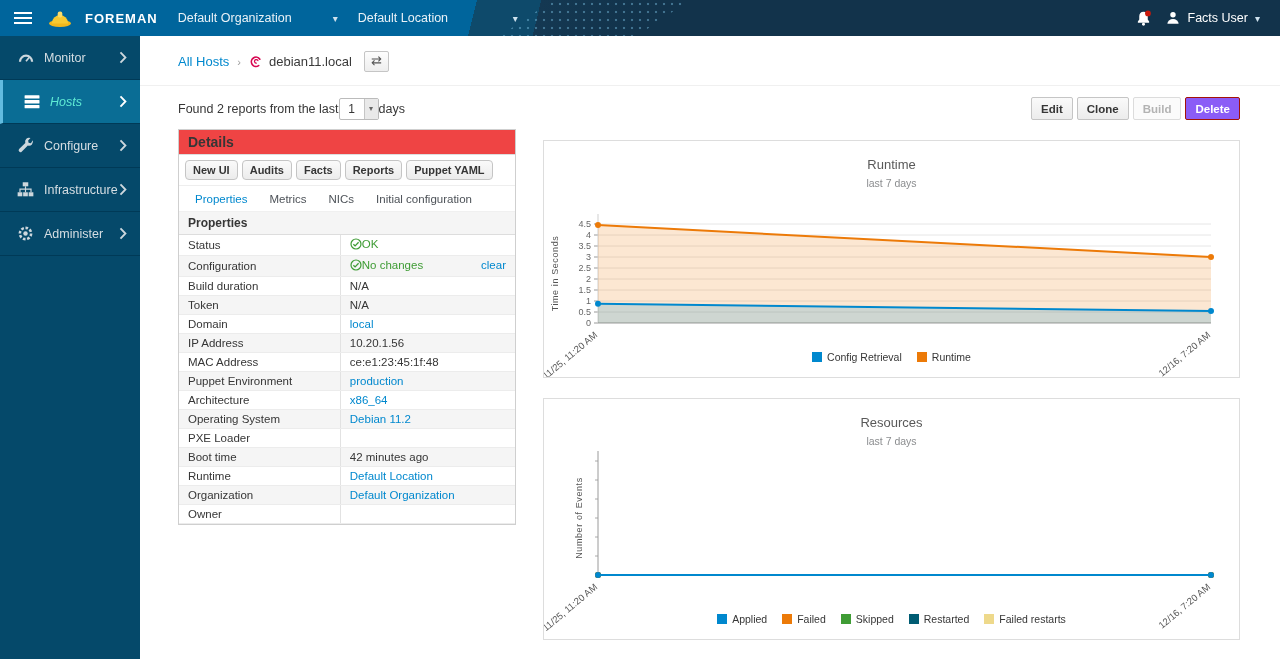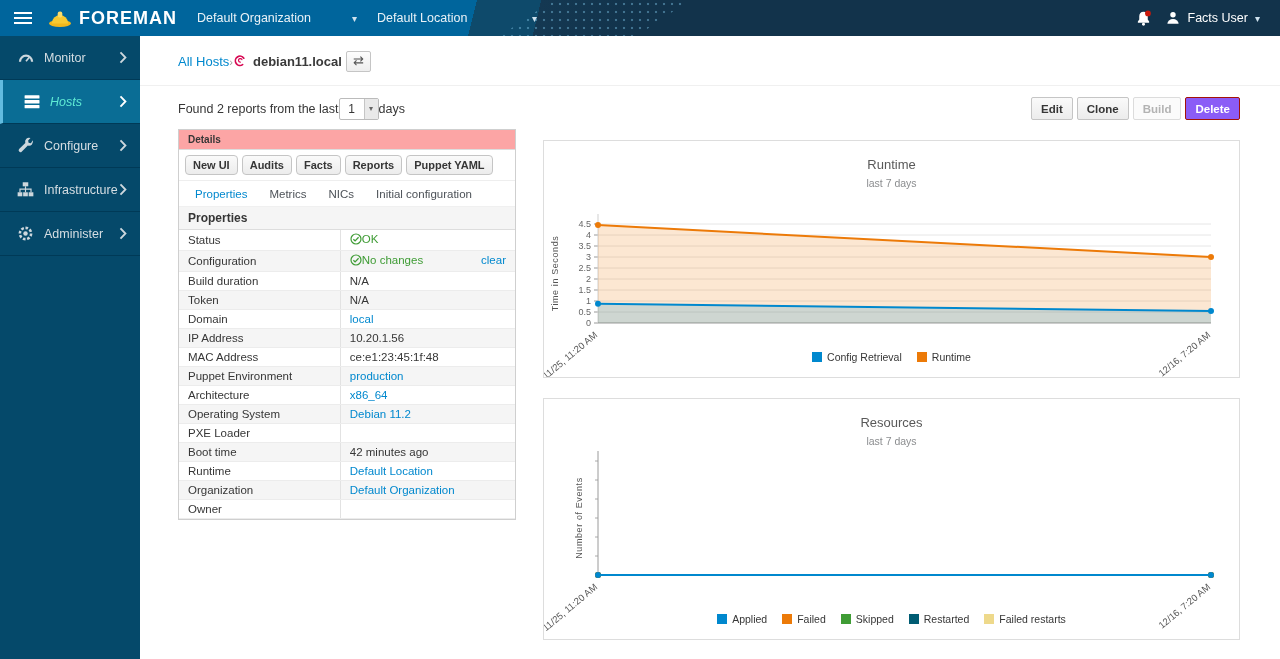--- a/index.html
+++ b/index.html
@@ -8,45 +8,45 @@
 
   
   .masthead { position:relative; height:36px; display:flex; align-items:center;
     background:linear-gradient(104deg,#00659c 0%,#00659c 37%,#0e4a6b 37%,#0e4a6b 42%,#143852 42%,#12334b 50%,#12334b 100%); }
   .m-pattern { position:absolute; left:500px; top:0; width:190px; height:36px;
     background-image:radial-gradient(circle, rgba(120,190,225,.45) 1px, transparent 1.6px);
     background-size:8px 8px; clip-path:polygon(28% 0,100% 0,72% 100%,0 100%); pointer-events:none; }
   .hamburger { width:20px; margin:0 0 0 14px; cursor:pointer; }
   .hamburger span { display:block; width:18px; height:2px; background:#fff; margin:3px 0; }
   .brand-wrap { display:flex; align-items:center; margin-left:14px; }
-  .brand { color:#fff; font-weight:bold; font-size:18px; letter-spacing:1px; margin-left:7px; }
+  .brand { color:#fff; font-weight:bold; font-size:13px; letter-spacing:1px; margin-left:13px; }
   .ctx-select { display:flex; align-items:center; justify-content:space-between; width:160px;
     margin-left:20px; color:#eaf2f7; font-size:12.5px; cursor:pointer; }
   .ctx-select .caret { color:#cfe2ee; font-size:10px; margin-left:8px; }
   .m-right { margin-left:auto; display:flex; align-items:center; gap:13px; padding-right:20px; z-index:2; }
   .bell { position:relative; display:flex; }
   .user-area { display:flex; align-items:center; gap:7px; color:#fff; font-size:12.5px; cursor:pointer; }
   .user-area .caret { font-size:10px; color:#cfe2ee; }
 
   
   .sidebar { position:absolute; left:0; top:36px; bottom:0; width:140px; background:#05496a; }
   .nav-item { height:44px; display:flex; align-items:center; padding:0 12px 0 17px;
     border-bottom:1px solid #003a57; color:#d6dee3; font-size:12.5px; cursor:pointer; }
   .nav-item .nicon { width:17px; height:17px; margin-right:10px; flex:none; display:flex; }
   .nav-item .nlabel { flex:1; }
   .nav-item .chev { flex:none; display:flex; }
   .nav-item.active { background:#0a6d95; border-left:3px solid #62bbdf; padding-left:20px; color:#5eead4;font-style:italic; }
 
   
   .content { margin-left:140px; }
-  .breadcrumb-bar { display:flex; align-items:center; padding:15px 40px 13px 38px;
+  .breadcrumb-bar { display:flex; align-items:center; gap:8px; padding:15px 40px 13px 38px;
     border-bottom:1px solid #f0f0f0; font-size:13px; }
   .crumb-link { color:#0088ce; text-decoration:none; cursor:pointer; }
   .crumb-sep { color:#9c9c9c; font-size:11px; }
-  .crumb-cur { color:#3a3a3a; display:flex; align-items:flex-start; gap:6px;font-weight:bold; }
+  .crumb-cur { color:#3a3a3a; display:flex; align-items:flex-end; gap:6px; }
   .swap-btn { margin-left:4px; width:25px; height:21px; border:1px solid #c5c5c5; border-radius:2px;
     background:linear-gradient(#fdfdfd,#eee); color:#555; font-size:13px; line-height:18px;
     text-align:center; cursor:pointer; }
 
   .toolbar { display:flex; align-items:center; justify-content:space-between; padding:11px 40px 0 38px; }
   .found { display:flex; align-items:center; font-size:12.5px; color:#363636; }
   .mini-select { display:flex; align-items:stretch; height:22px; border:1px solid #bbb; border-radius:2px;
     overflow:hidden; cursor:pointer; background:#fff; }
   .mini-select .val { width:24px; text-align:center; font-size:12px; color:#363636; line-height:20px; }
   .mini-select .arrow { width:14px; background:#e9e9e9; border-left:1px solid #c5c5c5; color:#666;
@@ -55,22 +55,22 @@
   .btn { height:23px; padding:0 9px; font-size:11.5px; font-weight:bold; color:#363636;
     border:1px solid #c5c5c5; border-radius:2px; background:linear-gradient(#fafafa,#ececec); cursor:pointer;
     font-family:"Liberation Sans", sans-serif; }
   .btn.disabled { color:#b3b3b3; background:#fbfbfb; border-color:#dcdcdc; cursor:default; }
   .btn.danger { color:#fff; background:#8b5cf6; border-color:#a31208; }
 
   .main { display:flex; align-items:flex-start; gap:27px; padding:9px 40px 0 38px; }
 
   
   .details-col { width:338px; flex:none; border:1px solid #cfcfcf; background:#fff; }
-  .panel-heading { background:#fca5a5; border-bottom:1px solid #ddd; padding:4px 9px;
-    font-size:10px; font-weight:bold; color:#363636; }
+  .panel-heading { background:#ef4444; border-bottom:1px solid #ddd; padding:4px 9px;
+    font-size:14px; font-weight:bold; color:#363636; }
   .mini-btn-row { display:flex; gap:4px; padding:5px 6px; border-bottom:1px solid #eee; }
   .mini-btn { height:20px; padding:0 7px; font-size:11px; font-weight:bold; color:#363636;
     border:1px solid #c5c5c5; border-radius:4px; background:linear-gradient(#fafafa,#ececec); cursor:pointer;
     font-family:"Liberation Sans", sans-serif; }
   .tabs-row { display:flex; gap:2px; padding:0 6px; border-bottom:1px solid #f0f0f0; }
   .tab { padding:7px 10px 6px; font-size:11.5px; color:#4d5258; cursor:pointer; }
   .tab.active { color:#0088ce; }
   .props-table { width:100%; border-collapse:collapse; font-size:11.5px; color:#363636; }
   .props-table .phead td { background:#f5f5f5; font-weight:bold; font-size:12px;
     border-bottom:1px solid #ddd; padding:4px 9px; }

